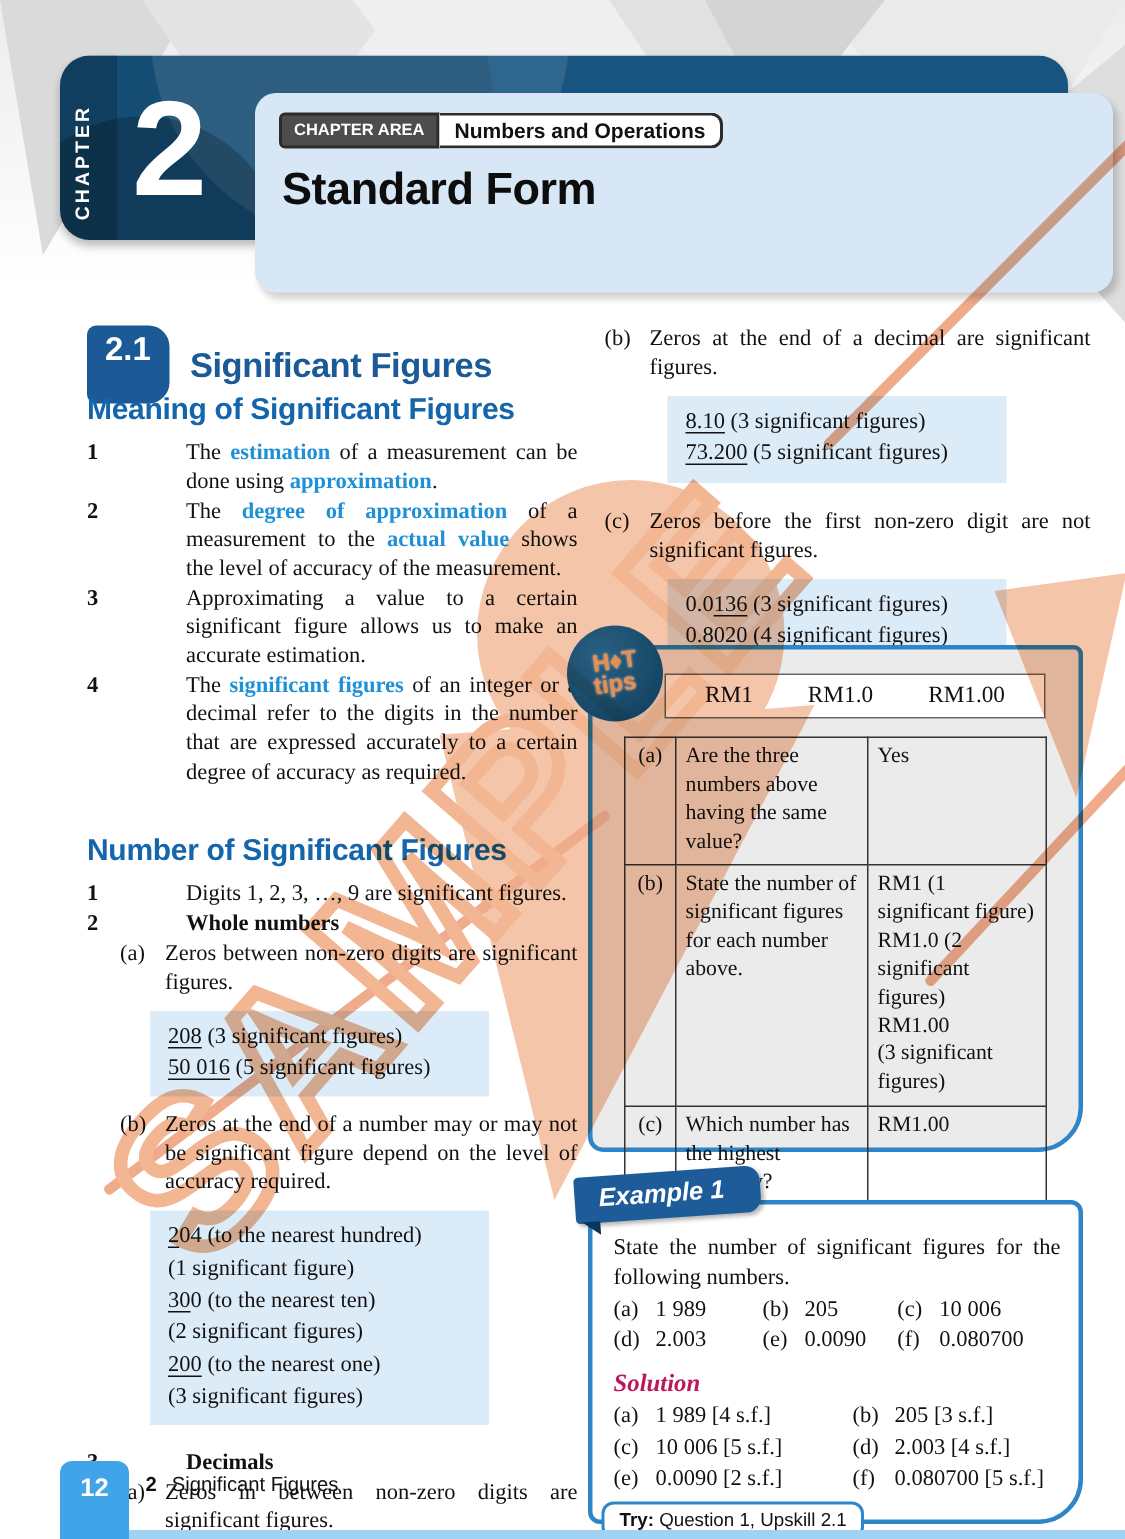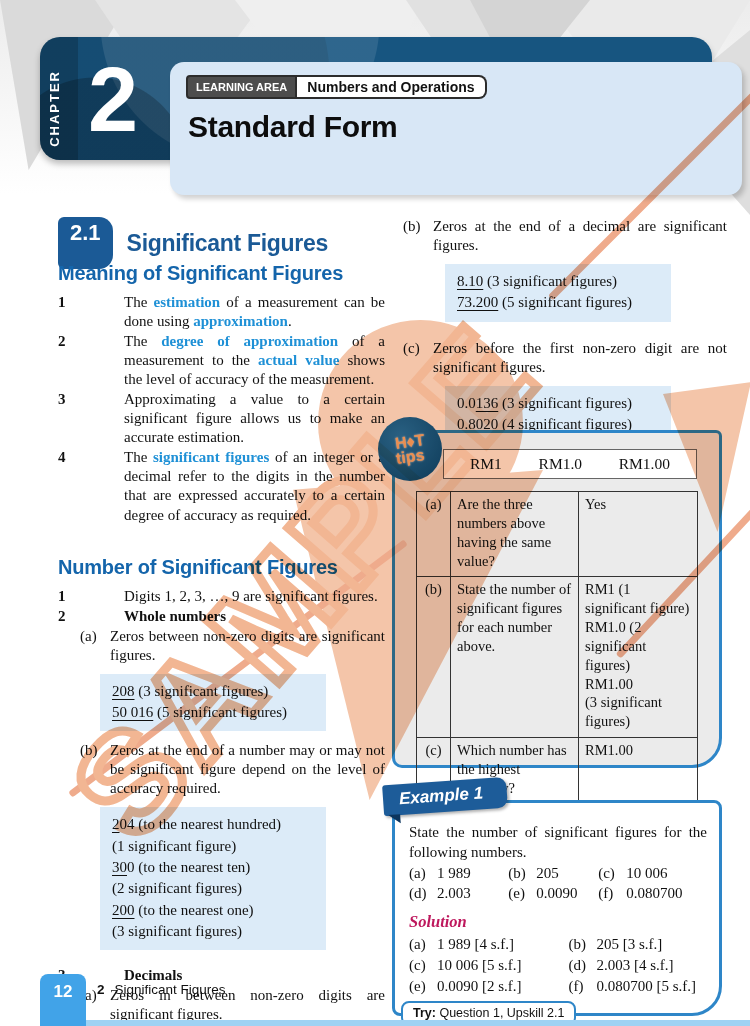--- a/index.html
+++ b/index.html
@@ -148,21 +148,21 @@
     <div class="tri" style="left:655px;top:30px;width:95px;height:185px;background:#dedede;clip-path:polygon(100% 0,100% 100%,0 42%)"></div>
     <div class="tri" style="left:470px;top:0;width:120px;height:90px;background:#d4d4d4;clip-path:polygon(0 0,100% 0,40% 100%)"></div>
   </div>
 
   <div class="chapter-band"></div>
   <div class="chapter-label">CHAPTER</div>
   <div class="chapter-number">2</div>
 
   <div class="title-panel">
     <div class="badge-row">
-      <span class="badge-learning">LEARNING AREA</span>
+      <span class="badge-learning">CHAPTER AREA</span>
       <span class="badge-topic">Numbers and Operations</span>
     </div>
     <div class="page-title">Standard Form</div>
   </div>
 
   <div class="section-row">
     <span class="section-badge">2.1</span>
     <span class="section-title">Significant Figures</span>
   </div>
 

